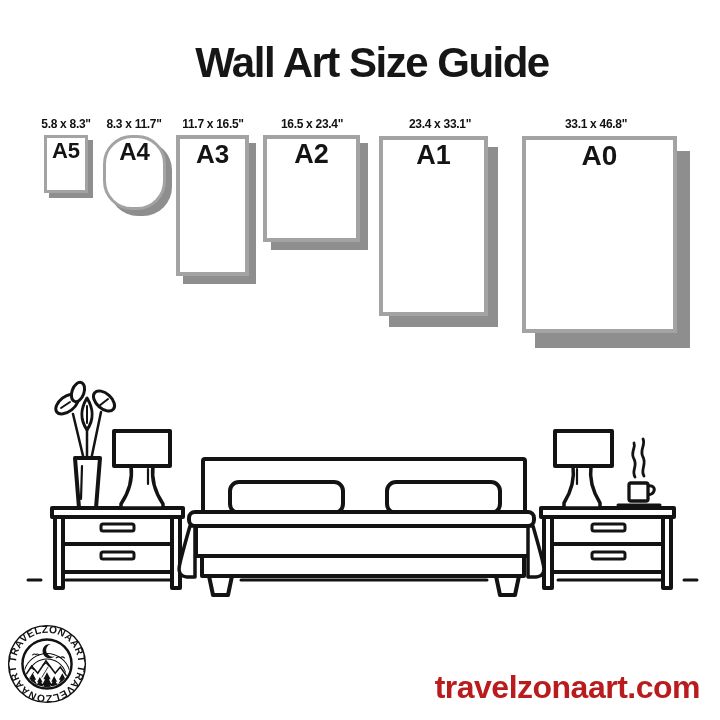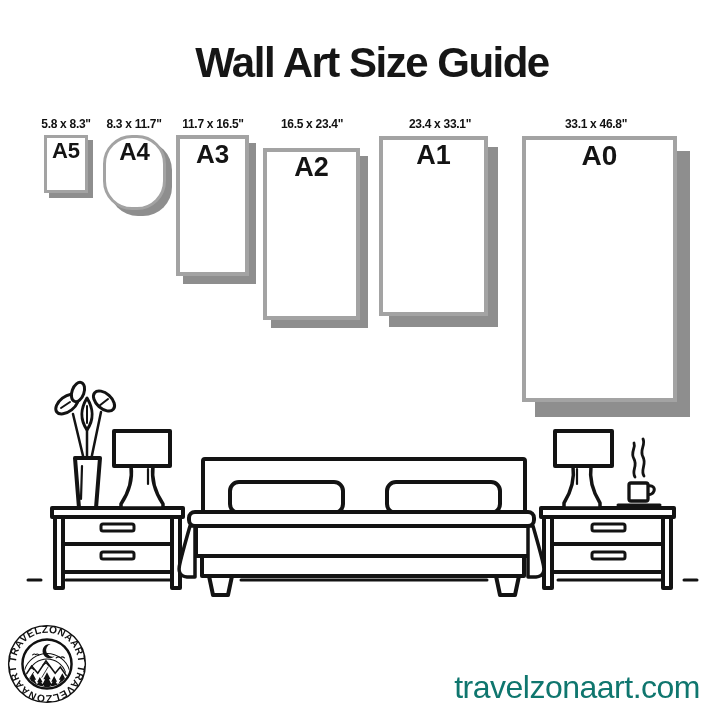--- a/index.html
+++ b/index.html
@@ -17,28 +17,28 @@
   }
   .dims-a5{left:66px}.dims-a4{left:134px}.dims-a3{left:213px}
   .dims-a2{left:312px}.dims-a1{left:440px}.dims-a0{left:596px}
   .frame{
     position:absolute;box-sizing:border-box;background:#fff;border:3px solid #a3a3a3;
     display:flex;align-items:flex-start;justify-content:center;font-weight:700;color:#141414;
   }
   .frame-a5{left:44px;top:135px;width:44px;height:58px;font-size:22px;box-shadow:5px 5px 0 0 #8e8e8e;}
   .frame-a4{left:103px;top:135px;width:63px;height:75px;font-size:24px;box-shadow:6px 6px 0 0 #8e8e8e;border-radius:29px;}
   .frame-a3{left:176px;top:135px;width:73px;height:141px;border-width:4px;font-size:26px;box-shadow:7px 8px 0 0 #8e8e8e;}
-  .frame-a2{left:263px;top:148px;width:97px;height:172px;border-width:4px;font-size:27px;box-shadow:8px 8px 0 0 #8e8e8e;}
+  .frame-a2{left:263px;top:135px;width:97px;height:107px;border-width:4px;font-size:27px;box-shadow:8px 8px 0 0 #8e8e8e;}
   .frame-a1{left:379px;top:136px;width:109px;height:180px;border-width:4px;font-size:27px;box-shadow:10px 11px 0 0 #8e8e8e;}
-  .frame-a0{left:522px;top:136px;width:155px;height:266px;border-width:4px;font-size:28px;box-shadow:13px 15px 0 0 #8e8e8e;}
+  .frame-a0{left:522px;top:136px;width:155px;height:197px;border-width:4px;font-size:28px;box-shadow:13px 15px 0 0 #8e8e8e;}
   .scene{position:absolute;left:0;top:0;width:720px;height:720px;}
   .logo{position:absolute;left:3px;top:620px;width:88px;height:88px;}
   .website{
-    position:absolute;top:669px;right:20px;font-size:32px;font-weight:400;
-    letter-spacing:-0.5px;color:#0f766e;white-space:nowrap;
+    position:absolute;top:669px;right:20px;font-size:32px;font-weight:700;
+    letter-spacing:-0.5px;color:#b91c1c;white-space:nowrap;
   }
 </style>
 </head>
 <body>
 
 <div class="canvas">
 
   <h1 class="title">Wall Art Size Guide</h1>
 
   <div class="dims dims-a5">5.8 x 8.3"</div>

